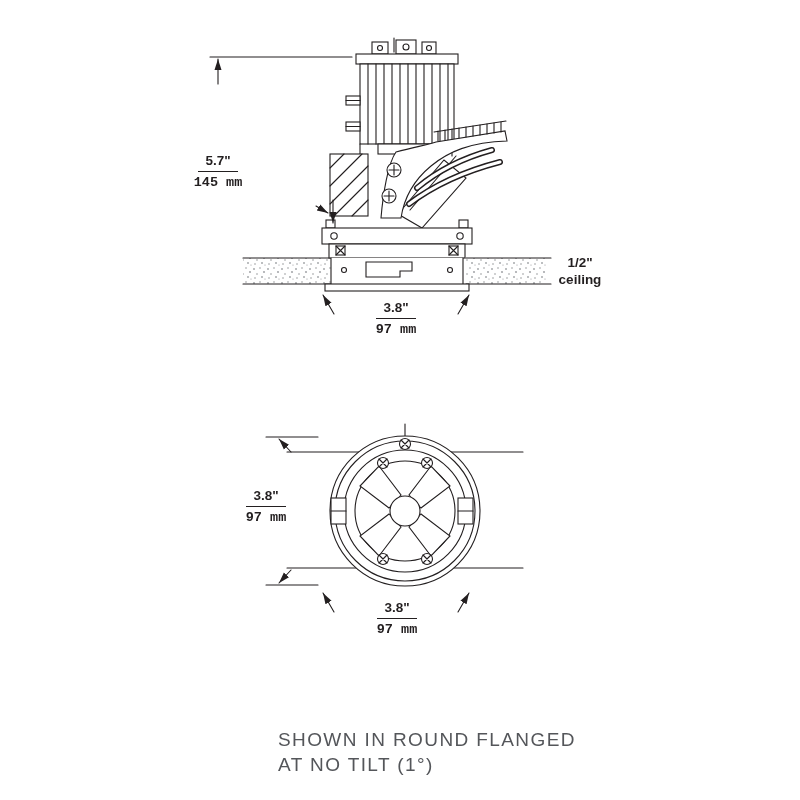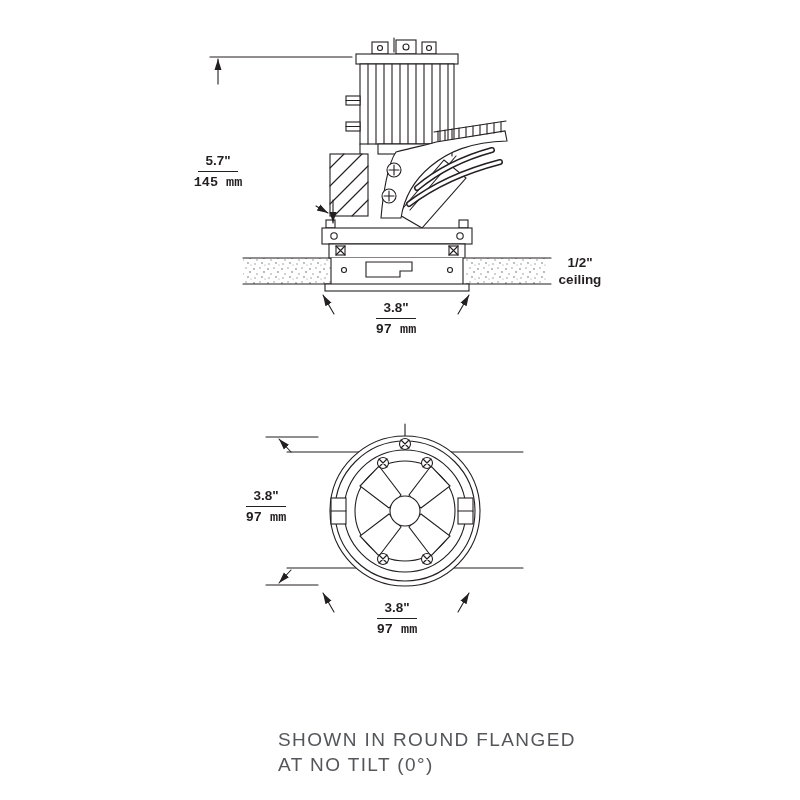--- a/index.html
+++ b/index.html
@@ -175,16 +175,16 @@
     <span class="dmm">97 mm</span>
   </div>
 
   <div class="dim" style="left:365px;top:600px;width:64px">
     <span class="din">3.8"</span>
     <span class="dmm">97 mm</span>
   </div>
 
   <div class="caption">
     <span>SHOWN IN ROUND FLANGED</span>
-    <span>AT NO TILT (0°)</span>
+    <span>AT NO TILT (1°)</span>
   </div>
 
 </div>
 
 </body></html>

